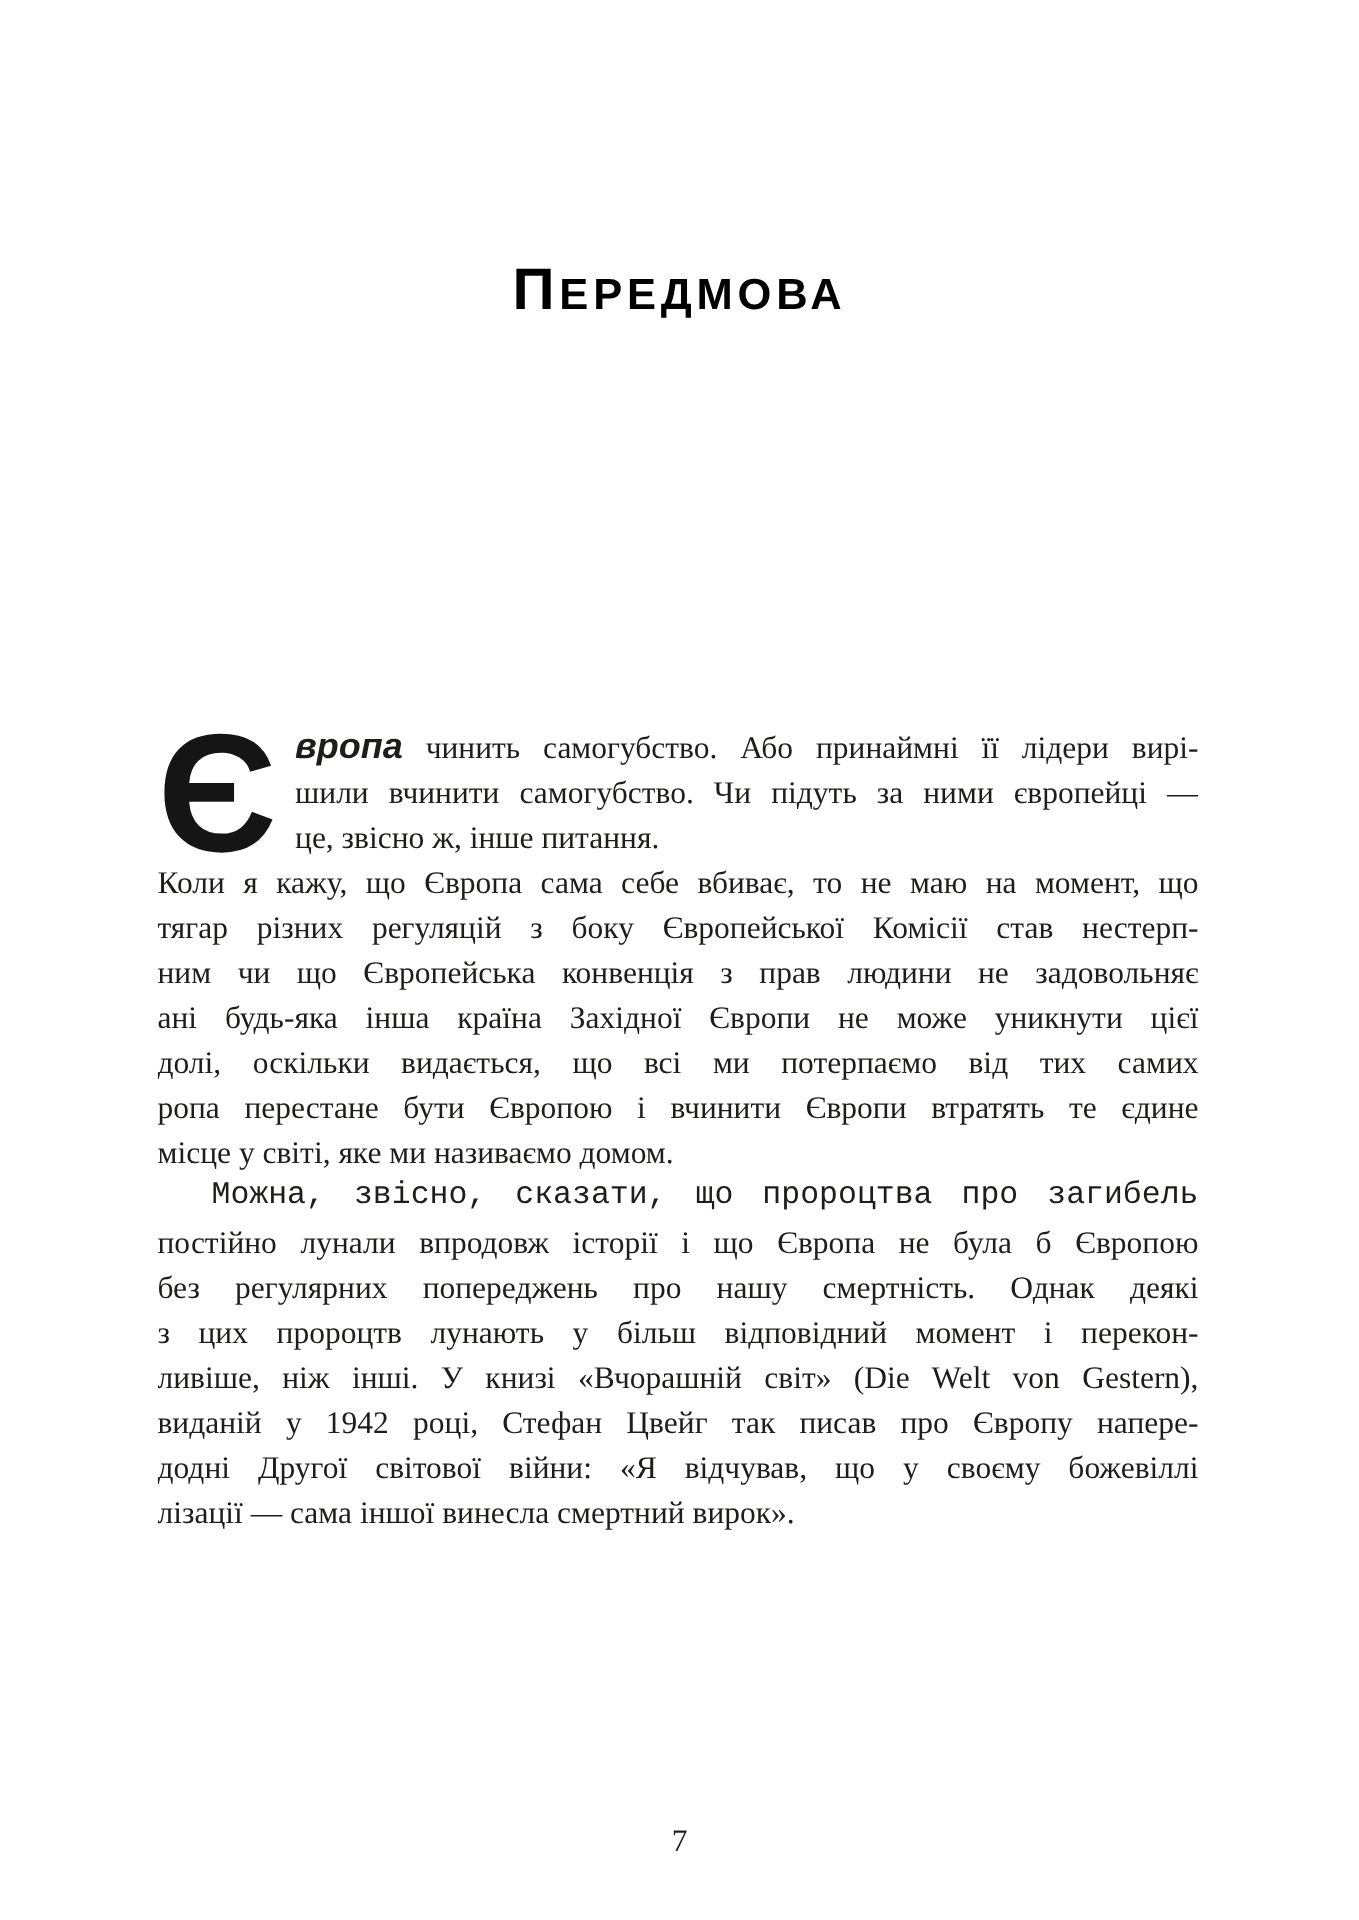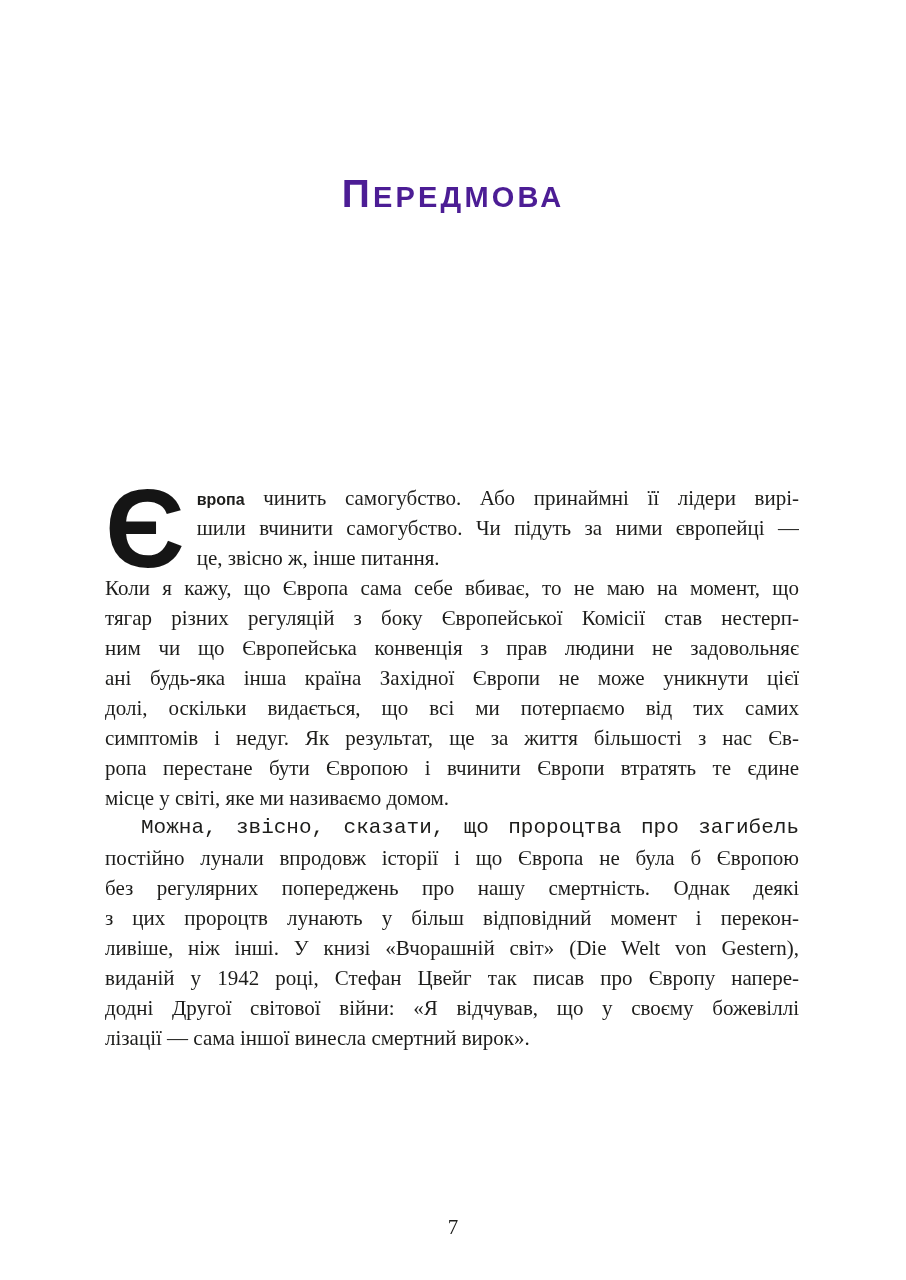--- a/index.html
+++ b/index.html
@@ -18,21 +18,21 @@
   .title {
     position: absolute;
     top: 174px;
     left: 0;
     right: 0;
     margin: 0;
     text-align: center;
     font-family: "Liberation Sans", sans-serif;
     font-weight: 700;
     letter-spacing: 0.10em;
-    color: #4c1d95;
+    color: #000000;
     line-height: 40px;
   }
   .title-initial { font-size: 39px; }
   .title-rest    { font-size: 29px; text-transform: uppercase; }
 
   
   .body-text {
     position: absolute;
     top: 483px;
     left: 105px;
@@ -59,21 +59,22 @@
     font-size: 112px;
     line-height: 88px;
     height: 88px;
     margin: 2px 12px 0 0;
     color: #151515;
   }
   
   .lead {
     font-family: "Liberation Sans", sans-serif;
     font-weight: 700;
-    font-size: 16px;
+    font-size: 24px;
+    font-style: italic;
   }
 
   
   .folio {
     position: absolute;
     top: 1215px;
     left: 0;
     right: 0;
     text-align: center;
     font-size: 21px;
@@ -95,21 +96,20 @@
       <div class="line">шили вчинити самогубство. Чи підуть за ними європейці —</div>
       <div class="line last">це, звісно ж, інше питання.</div>
     </div>
 
     <div class="para">
       <div class="line">Коли я кажу, що Європа сама себе вбиває, то не маю на момент, що</div>
       <div class="line">тягар різних регуляцій з боку Європейської Комісії став нестерп-</div>
       <div class="line">ним чи що Європейська конвенція з прав людини не задовольняє</div>
       <div class="line">ані будь-яка інша країна Західної Європи не може уникнути цієї</div>
       <div class="line">долі, оскільки видається, що всі ми потерпаємо від тих самих</div>
-      <div class="line">симптомів і недуг. Як результат, ще за життя більшості з нас Єв-</div>
       <div class="line">ропа перестане бути Європою і вчинити Європи втратять те єдине</div>
       <div class="line last">місце у світі, яке ми називаємо домом.</div>
     </div>
 
     <div class="para">
       <div class="line indent">Можна, звісно, сказати, що пророцтва про загибель Європи</div>
       <div class="line">постійно лунали впродовж історії і що Європа не була б Європою</div>
       <div class="line">без регулярних попереджень про нашу смертність. Однак деякі</div>
       <div class="line">з цих пророцтв лунають у більш відповідний момент і перекон-</div>
       <div class="line">ливіше, ніж інші. У книзі «Вчорашній світ» (Die Welt von Gestern),</div>

